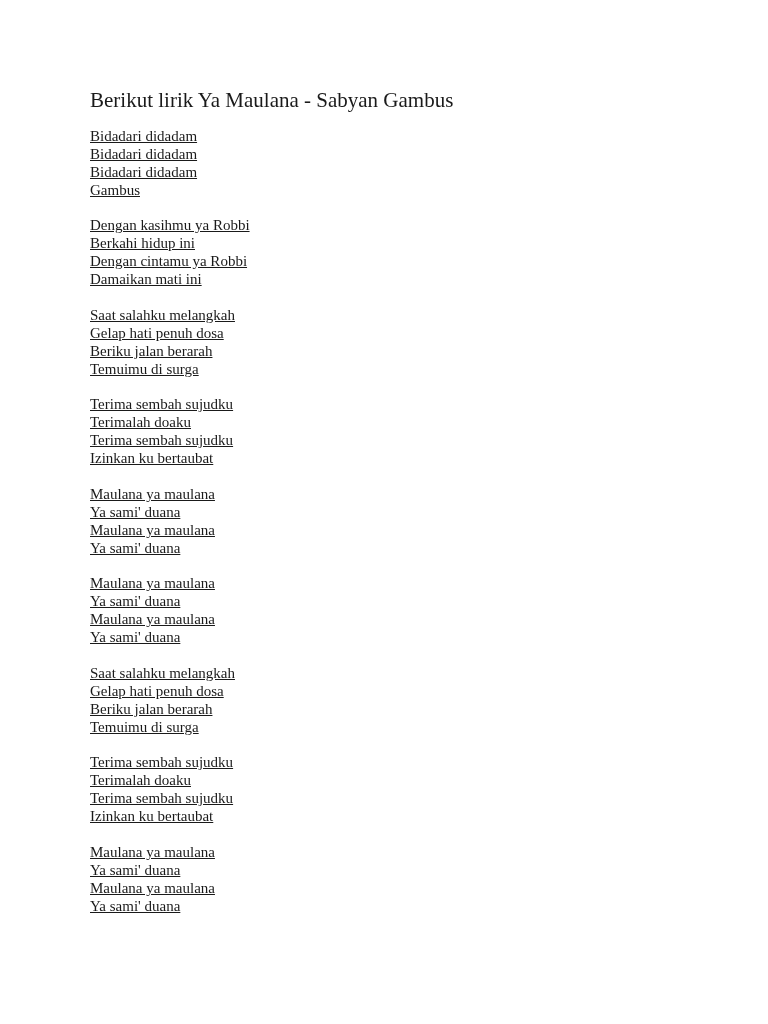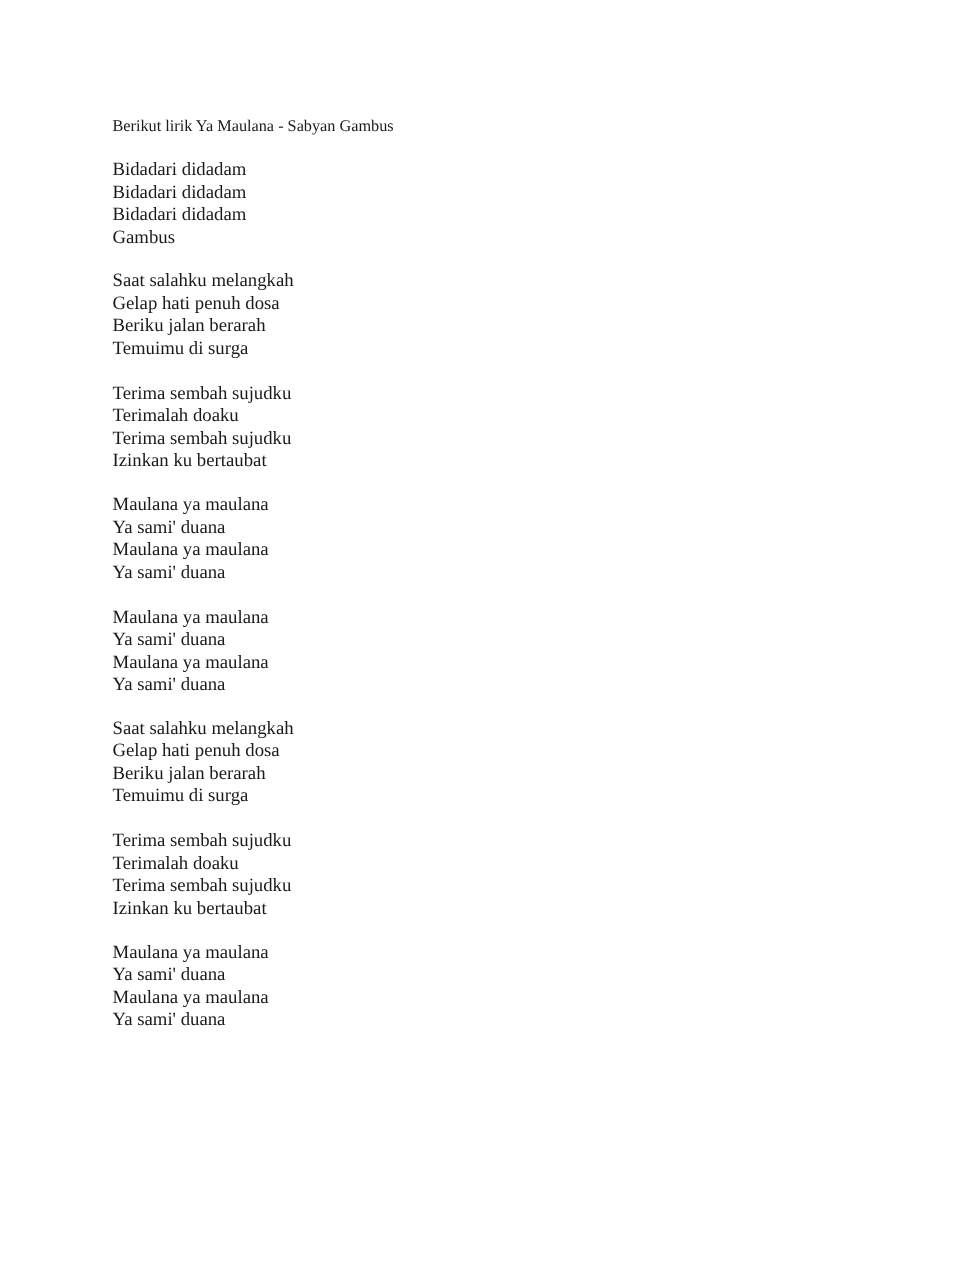--- a/index.html
+++ b/index.html
@@ -19,44 +19,51 @@
       top: 92px;
       width: 620px;
       font-family: "Liberation Serif", "DejaVu Serif", serif;
       font-size: 15px;
       line-height: 17.9px;
       color: #1a1a1a;
     }
     .title {
       margin: 0 0 17.9px 0;
       font-weight: normal;
-      font-size: 13px;
+      font-size: 21px;
       line-height: 17.9px;
     }
     .stanza {
       margin: 0 0 17.9px 0;
     }
     .line {
       display: block;
       white-space: pre;
+      text-decoration: underline;
     }
   </style>
 </head>
 <body>
 
 <div class="page">
   <p class="title">Berikut lirik Ya Maulana - Sabyan Gambus</p>
 
   <div class="stanza">
     <span class="line">Bidadari didadam</span>
     <span class="line">Bidadari didadam</span>
     <span class="line">Bidadari didadam</span>
     <span class="line">Gambus</span>
   </div>
 
+  <div class="stanza">
+    <span class="line">Dengan kasihmu ya Robbi</span>
+    <span class="line">Berkahi hidup ini</span>
+    <span class="line">Dengan cintamu ya Robbi</span>
+    <span class="line">Damaikan mati ini</span>
+  </div>
 
   <div class="stanza">
     <span class="line">Saat salahku melangkah</span>
     <span class="line">Gelap hati penuh dosa</span>
     <span class="line">Beriku jalan berarah</span>
     <span class="line">Temuimu di surga</span>
   </div>
 
   <div class="stanza">
     <span class="line">Terima sembah sujudku</span>

